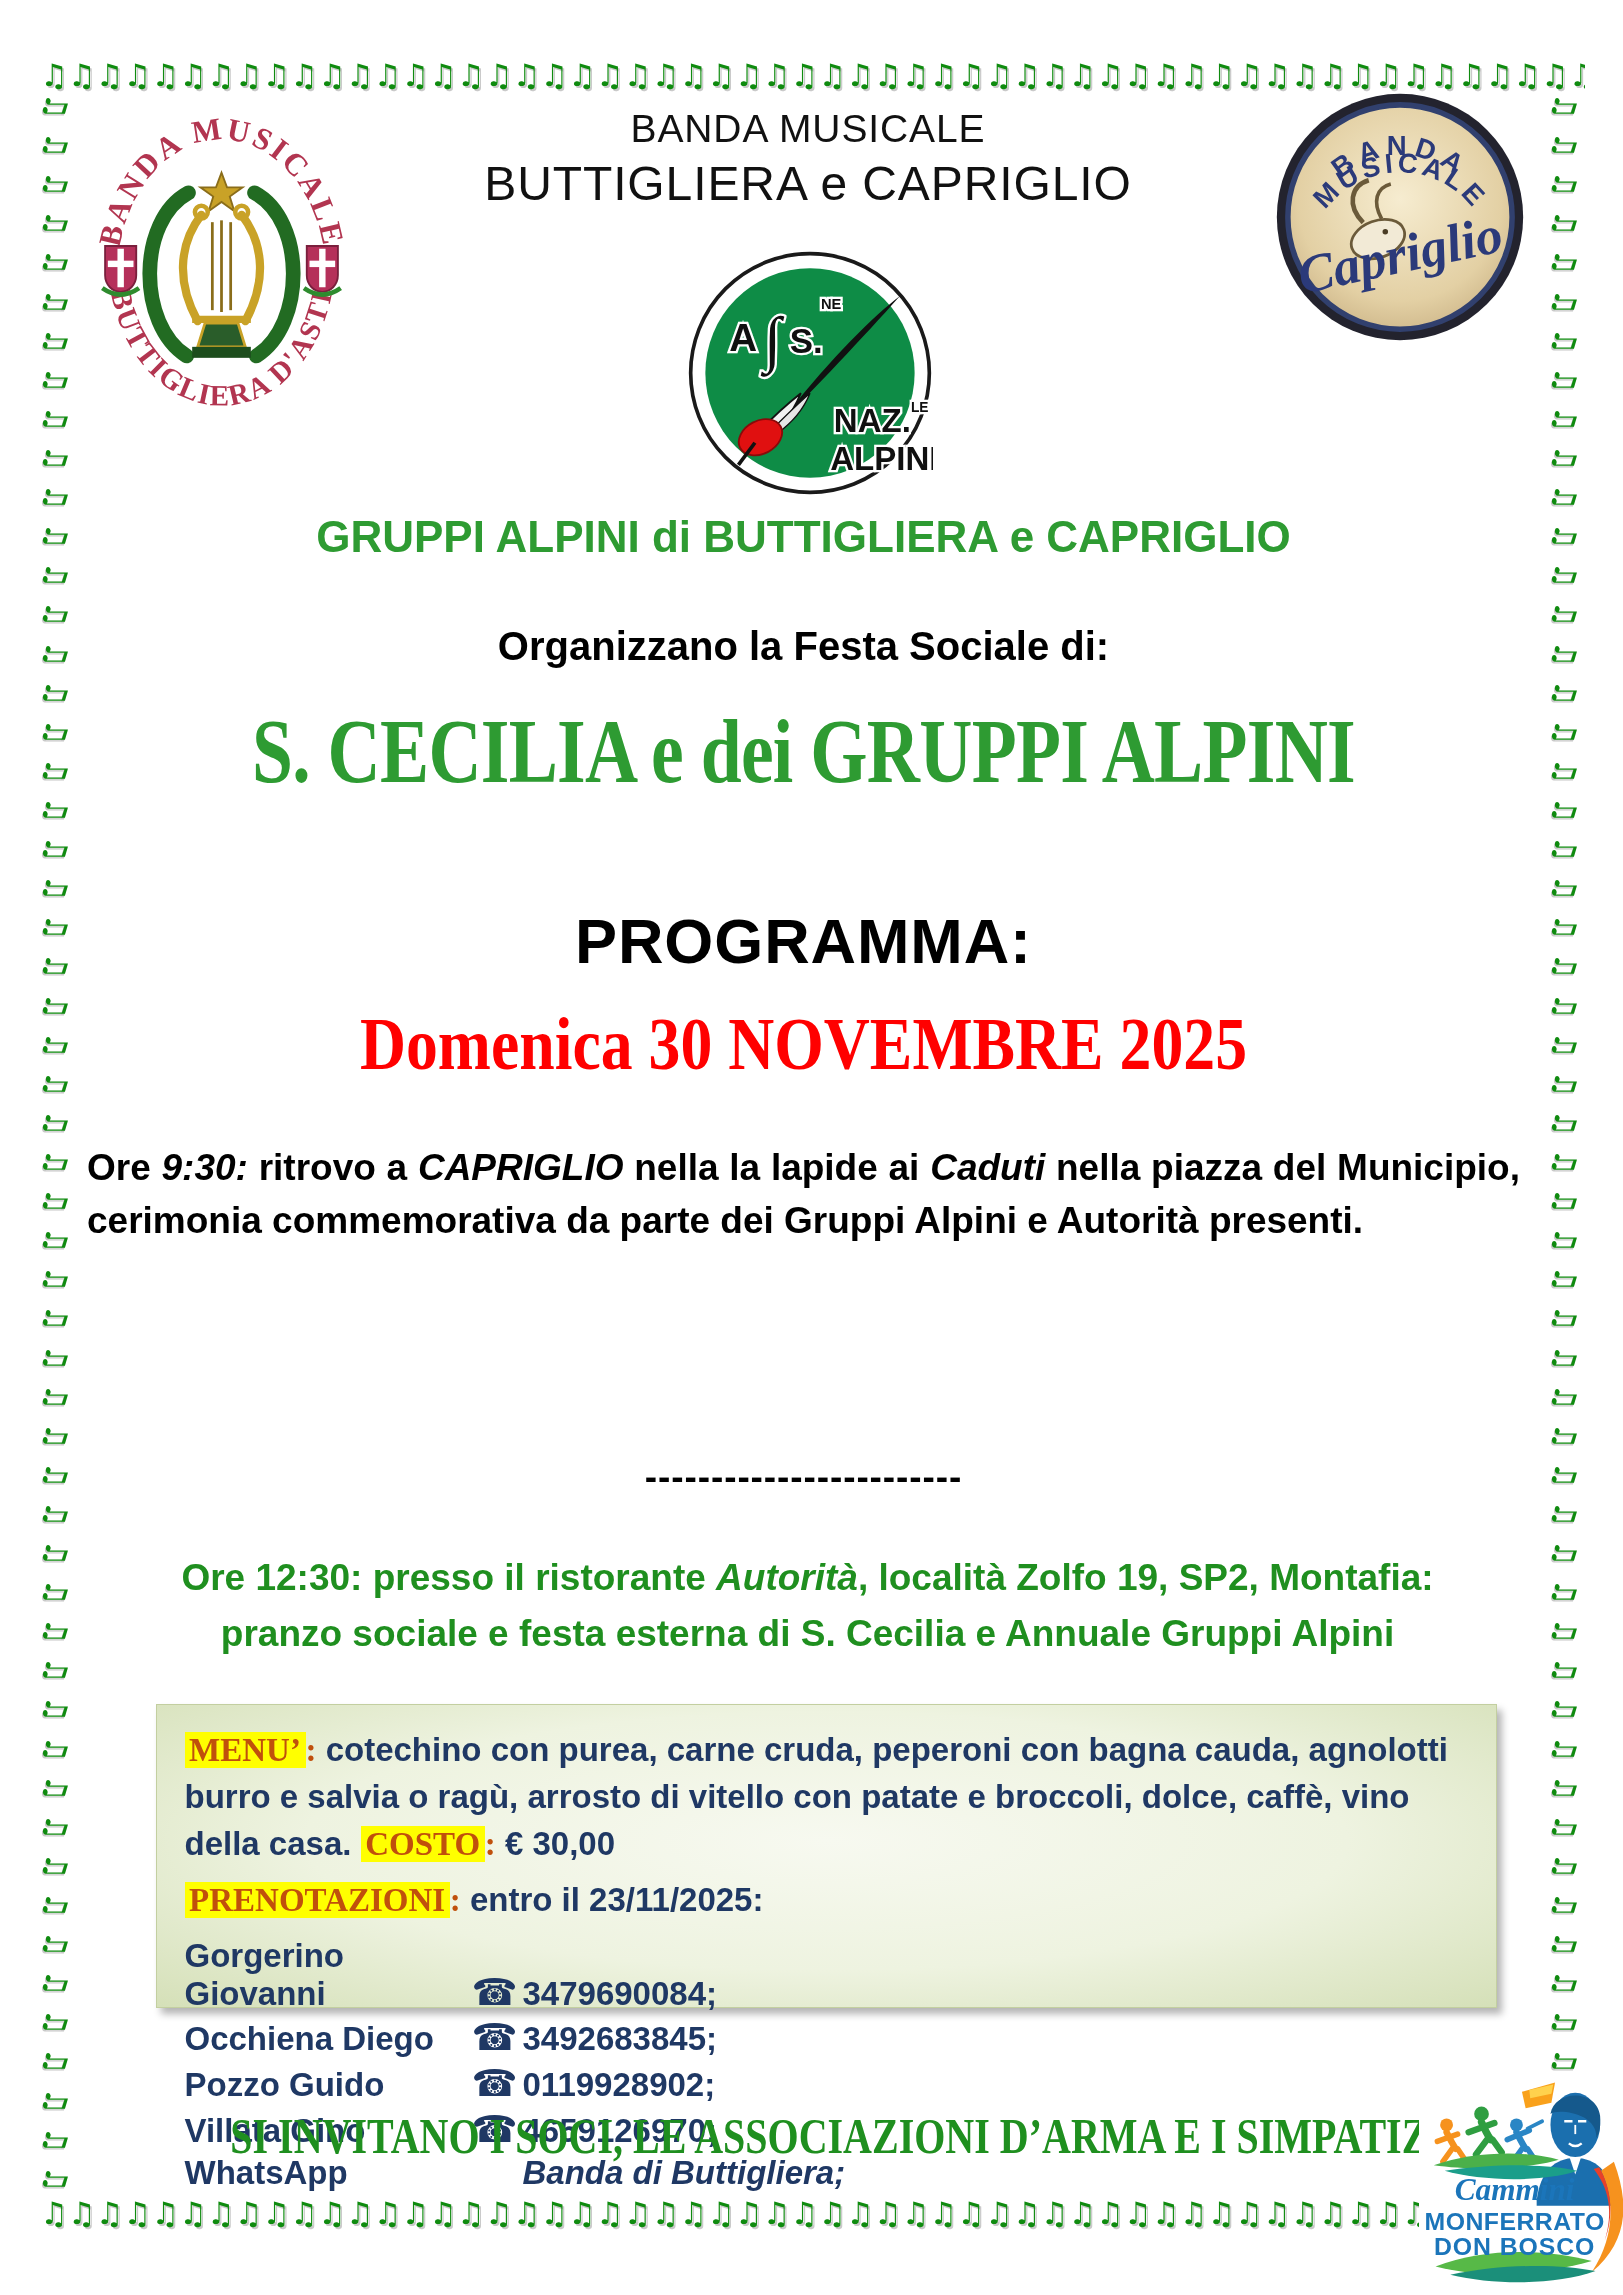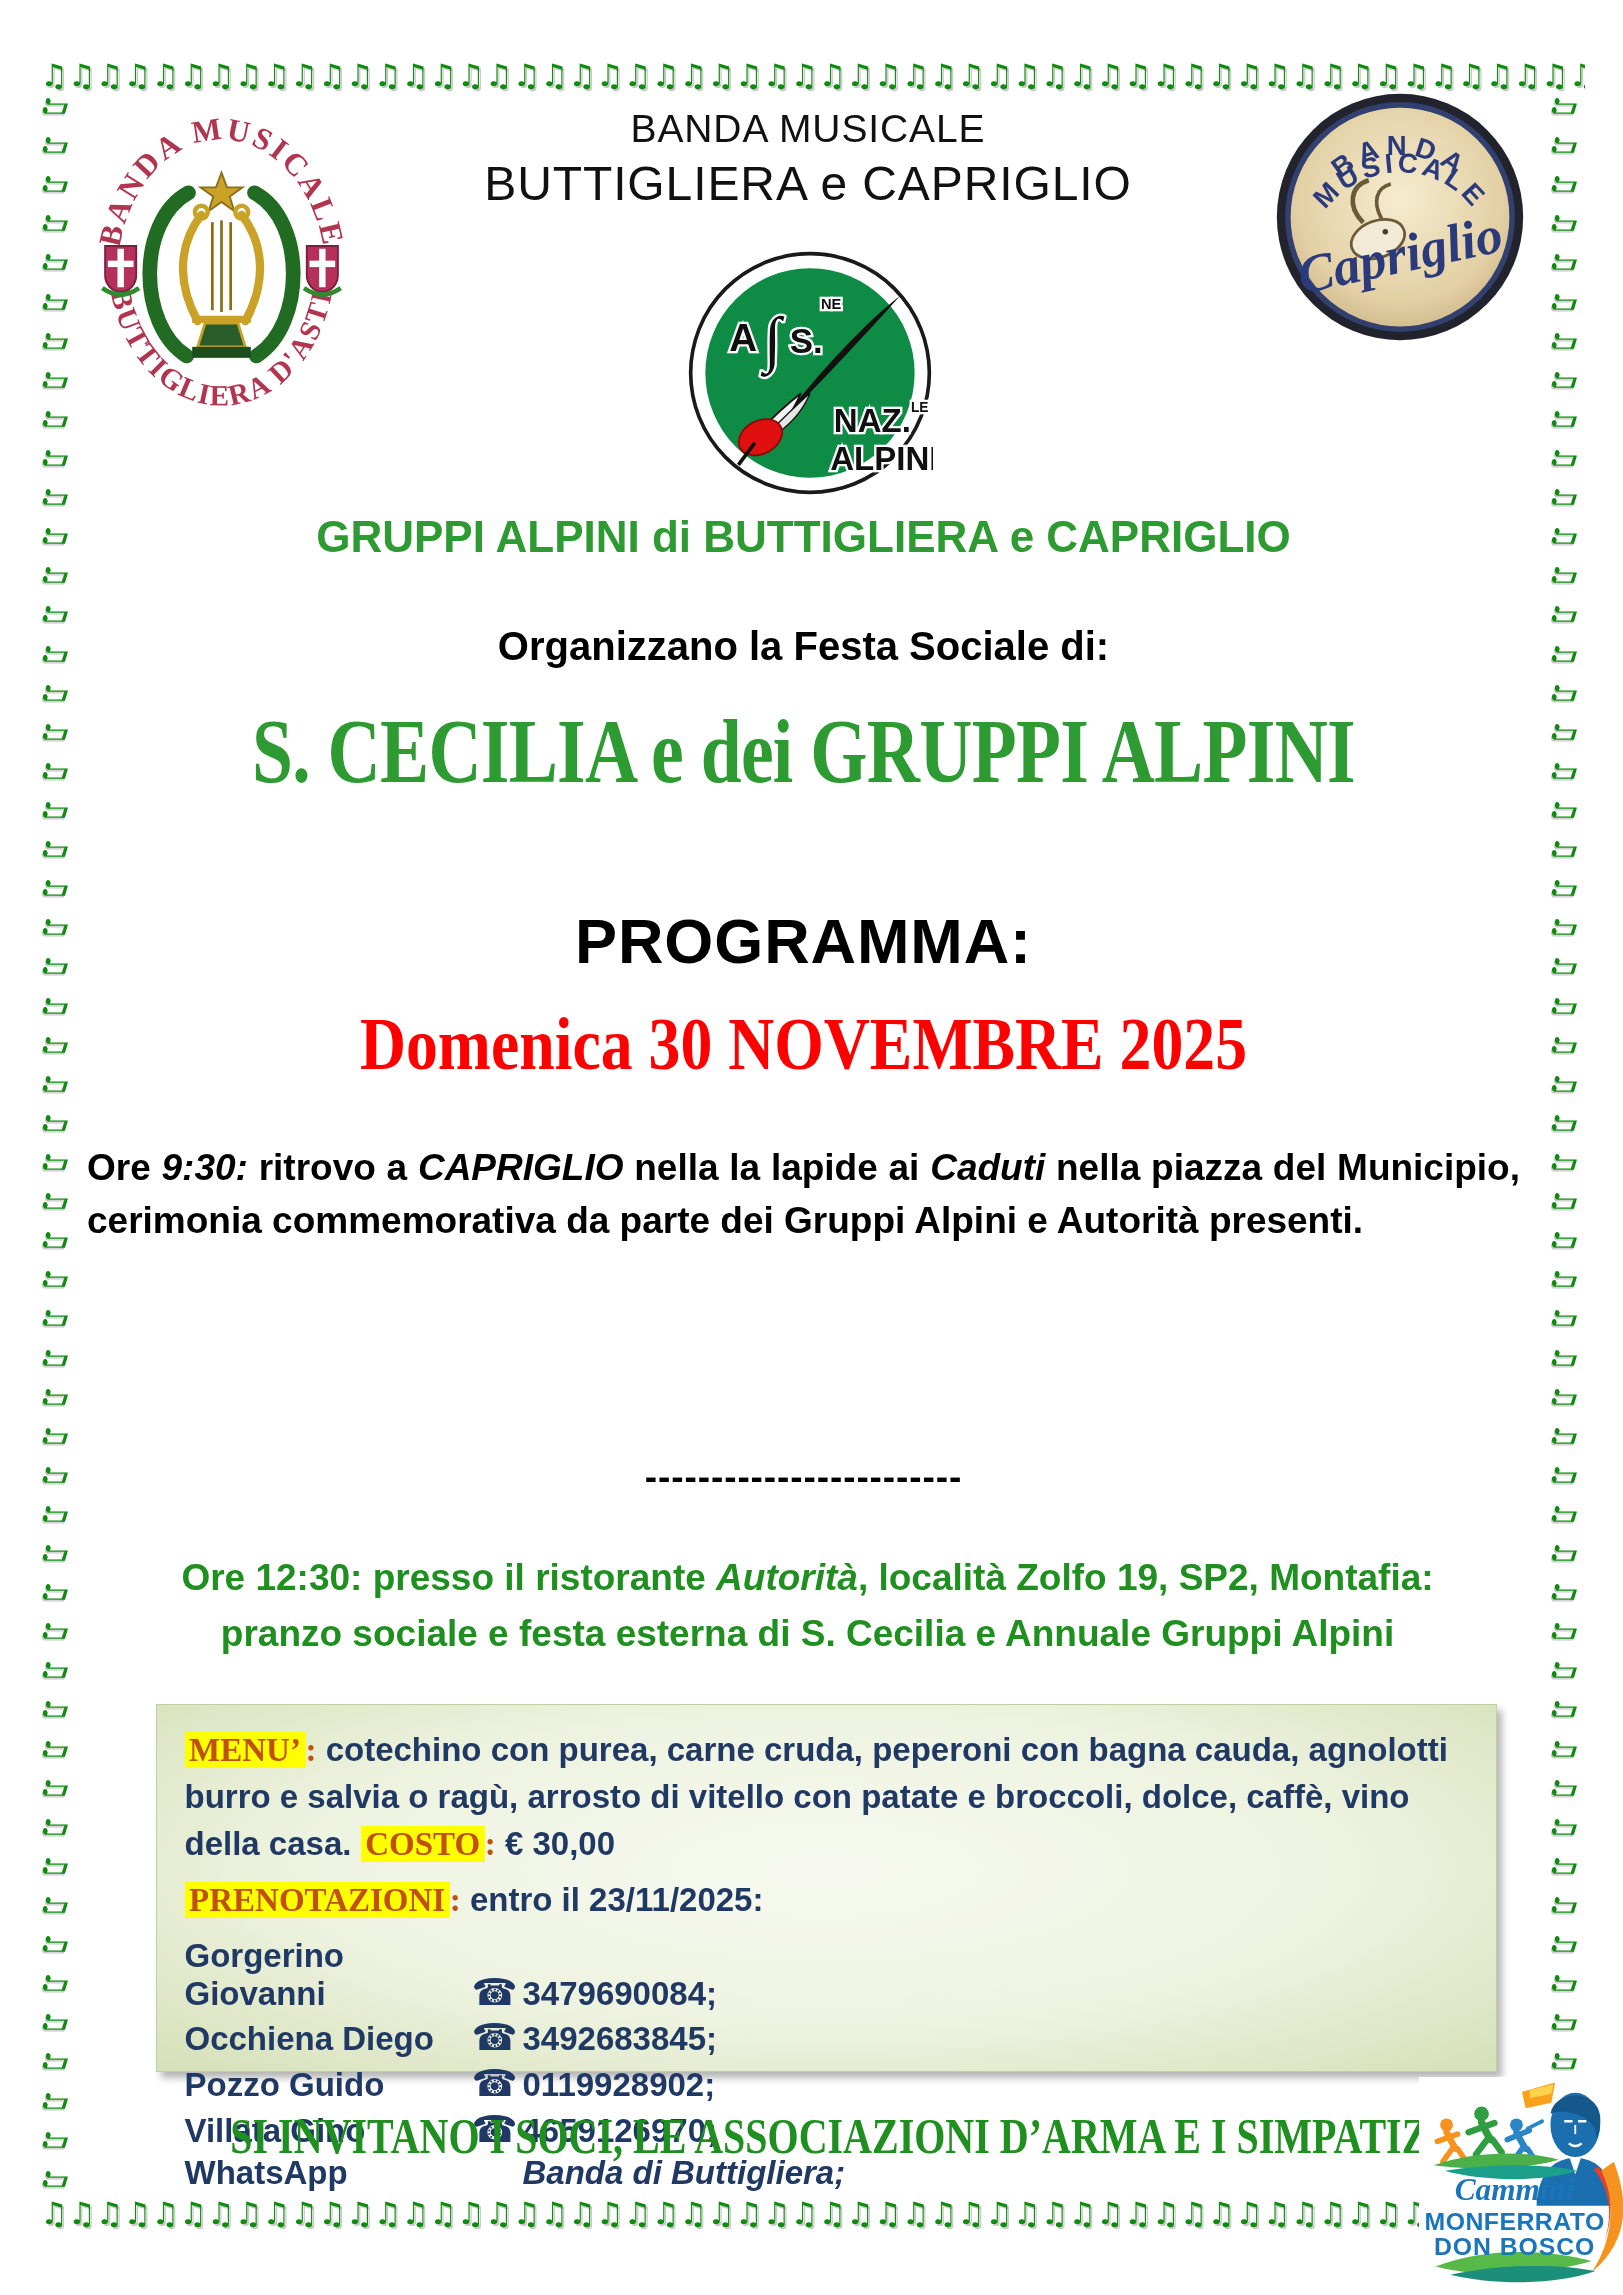--- a/index.html
+++ b/index.html
@@ -46,21 +46,21 @@
   .para{position:absolute;left:87px;width:1433px;font-size:37px;font-weight:700;
         color:#000;text-align:justify;line-height:1.43;z-index:2;}
   .p1{top:1142px;}
   .p2{top:1357px;}
   .separator{position:absolute;left:87px;width:1433px;top:1456px;text-align:center;
              font-size:37px;font-weight:700;letter-spacing:0.9px;color:#000;z-index:2;}
   .lunch{position:absolute;left:119px;width:1377px;top:1550px;text-align:center;
          font-size:37px;font-weight:700;color:#1f8f1f;line-height:1.5;z-index:2;}
 
   
-  .menu-box{position:absolute;left:156px;top:1704px;width:1341px;height:368px;
+  .menu-box{position:absolute;left:156px;top:1704px;width:1341px;height:304px;
             box-sizing:border-box;padding:22px 27.5px 18.4px 27.5px;
             background:radial-gradient(ellipse at 50% 45%, #f7f9f0 0%, #eef3e0 55%, #d5e0b8 100%);
             border:0.9px solid #c3cfa0;box-shadow:4.6px 6.4px 7.3px #b5b5b5;z-index:2;}
   .menu-par{font-size:33px;font-weight:700;color:#1f3864;line-height:1.42;}
   .pren-par{margin-top:13px;font-size:33px;font-weight:700;color:#1f3864;}
   .hl{font-family:"Liberation Serif",serif;color:#c0500c;background:#ffff00;padding:0 4.6px;}
   .sr{font-family:"Liberation Serif",serif;color:#c0500c;}
   .it{font-style:italic;margin-top:25px;}
   .contacts{margin-top:18.4px;display:flex;flex-direction:column;gap:3px;
             font-size:33px;font-weight:700;color:#1f3864;}

